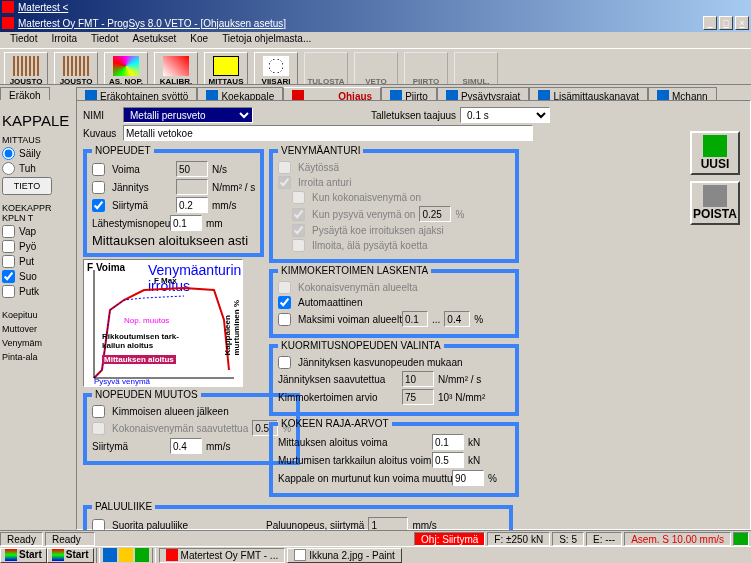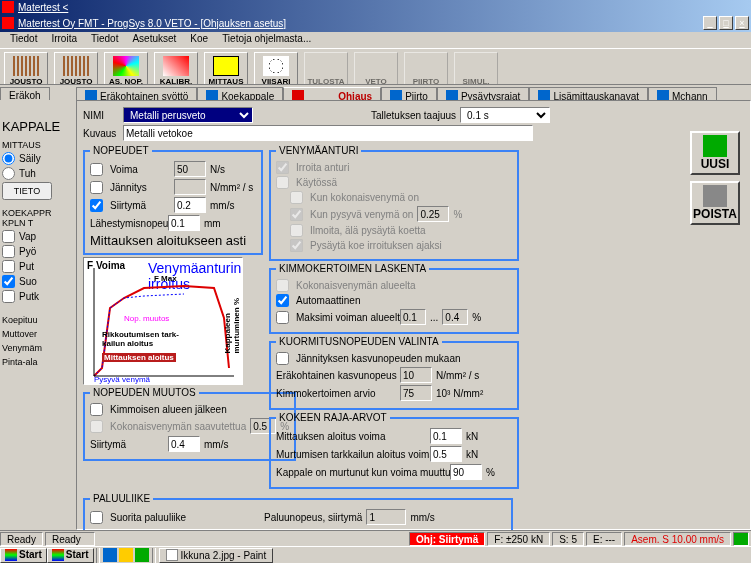--- a/index.html
+++ b/index.html
@@ -19,32 +19,32 @@
 .tab.sel{background:#d4d0c8;border-top:1px solid #fff;color:#b00;font-weight:bold;gap:34px;}
 .tab-ico{width:12px;height:12px;}
 .main{position:relative;height:430px;background:#d4d0c8;}
 .form-area{position:absolute;left:76px;top:0;right:0;bottom:0;background:#d4d0c8;border:1px solid;border-color:#808080 #fff #fff #808080;padding:4px 6px;}
 .left-strip{position:absolute;left:0;top:0;width:76px;background:#d4d0c8;padding:2px;font-size:10px;}
 .row{display:flex;align-items:center;gap:4px;margin:2px 0;}
 input[type=text],select{border:1px solid;border-color:#808080 #fff #fff #808080;background:#fff;height:16px;padding:0 2px;font-size:10px;}
 input[type=text].ro{background:#d4d0c8;}
 label{font-size:10px;white-space:nowrap;}
 .field-lbl{width:60px;}
-fieldset{border:2px solid #3b82f6;padding:3px 5px 5px;margin:2px 0;}
+fieldset{border:4px solid #3b82f6;padding:3px 5px 5px;margin:2px 0;}
 legend{font-size:10px;padding:0 3px;color:#000;}
 .cb{margin-right:3px;}
 .disabled{color:#808080;}
 .big-btn{width:50px;height:44px;border:2px solid;border-color:#fff #404040 #404040 #fff;display:flex;flex-direction:column;align-items:center;justify-content:center;background:#d4d0c8;}
 .big-btn-ico{width:24px;height:22px;}
 .big-btn-lbl{font-size:12px;font-weight:bold;}
 .right-buttons{position:absolute;right:10px;top:30px;display:flex;flex-direction:column;gap:6px;}
 .chart-box{border:1px solid;border-color:#808080 #fff #fff #808080;background:#fff;width:160px;height:128px;position:relative;font-size:8px;}
 .statusbar{position:absolute;bottom:17px;left:0;right:0;height:16px;background:#d4d0c8;border-top:1px solid #808080;display:flex;align-items:center;font-size:10px;}
 .sb-cell{padding:1px 6px;border:1px solid;border-color:#808080 #fff #fff #808080;height:14px;margin-right:2px;}
-.sb-red{background:#f00;color:#fff;font-weight:bold;}
+.sb-red{background:#f00;color:#fff;}
 .taskbar{position:absolute;bottom:0;left:0;right:0;height:17px;background:#d4d0c8;border-top:1px solid #fff;display:flex;align-items:center;}
 .start-btn{height:15px;border:1px solid;border-color:#fff #404040 #404040 #fff;padding:0 4px;display:flex;align-items:flex-start;gap:2px;font-weight:bold;}
 .task-btn{height:15px;border:1px solid;border-color:#808080 #fff #fff #808080;padding:0 6px;margin:0 1px;display:flex;align-items:center;max-width:150px;overflow:hidden;white-space:nowrap;}
 .cols{display:flex;gap:6px;}
 .col{flex:1;}
 .tight label{font-size:10px;}
 
 
 .i-jousto{background:repeating-linear-gradient(90deg,#a06030,#a06030 2px,#d4d0c8 2px,#d4d0c8 4px);}
 .i-asnop{background:conic-gradient(#f0f,#0ff,#ff0,#0f0,#f00,#f0f);}
@@ -154,21 +154,21 @@
     </div>
     <div class="tab">
       <span class="tab-ico" style="background:#06c;"></span>
       <span>Mchann</span>
     </div>
   </div>
 
 <div class="main" style="position:absolute;top:100px;left:0;right:0;">
 
   <div class="left-strip">
-    <div style="font-size:13px;margin-top:17px;">KAPPALE</div>
+    <div style="font-size:15px;margin-top:10px;">KAPPALE</div>
     <div style="font-size:9px;margin-top:6px;">MITTAUS</div>
     <div class="row">
         <input type="radio" checked="" style="">
         <label>Säily</label>
       </div>
     <div class="row">
         <input type="radio" style="">
         <label>Tuh</label>
       </div>
     <button style="font-size:9px;height:18px;width:50px;">TIETO</button>
@@ -262,21 +262,21 @@
           <div style="position:absolute;left:70px;top:16px;font-size:8px;font-weight:bold;">F Max</div>
           <svg width="160" height="128" style="position:absolute;left:0;top:0;">
             <polyline points="10,118 18,110 26,50 40,40 60,30 100,28 130,30 140,60 145,110" fill="none" stroke="#d00" stroke-width="2"></polyline>
             <polyline points="10,118 18,110 26,50 40,40 60,38 100,36" fill="none" stroke="#00f" stroke-width="1" stroke-dasharray="2"></polyline>
             <line x1="10" y1="118" x2="150" y2="118" stroke="#000"></line>
             <line x1="10" y1="10" x2="10" y2="118" stroke="#000"></line>
           </svg>
           <div style="position:absolute;left:40px;top:56px;color:#f0f;font-size:8px;">Nop. muutos</div>
           <div style="position:absolute;left:18px;top:72px;font-size:8px;font-weight:bold;white-space:pre;">Rikkoutumisen tark-
 kailun aloitus</div>
-          <div style="position:absolute;left:18px;top:95px;font-size:8px;color:#fff;background:#b91c1c;padding:0 2px;font-weight:bold;">Mittauksen aloitus</div>
+          <div style="position:absolute;left:18px;top:95px;font-size:8px;color:#fff;background:#be185d;padding:0 2px;font-weight:bold;">Mittauksen aloitus</div>
           <div style="position:absolute;left:10px;bottom:0;color:#00f;font-size:8px;">Pysyvä venymä</div>
           <div style="position:absolute;right:1px;top:40px;writing-mode:vertical-rl;transform:rotate(180deg);font-size:8px;font-weight:bold;white-space:pre;">Kappaleen
 murtuminen %</div>
         </div>
 
         <fieldset>
           <legend>NOPEUDEN MUUTOS</legend>
           <div class="row">
               <input type="checkbox" class="cb" style="">
               <label>Kimmoisen alueen jälkeen</label>
@@ -292,44 +292,44 @@
               <input type="text" style="width: 32px;" value="0.4">
               <label>mm/s</label>
             </div>
         </fieldset>
       </div>
 
       <div class="col" style="max-width:250px;">
         <fieldset>
           <legend>VENYMÄANTURI</legend>
           <div class="row disabled">
+              <input type="checkbox" disabled="" class="cb" style="">
+              <label>Käytössä</label>
+            </div>
+          <div class="row disabled">
               <input type="checkbox" disabled="" checked="" class="cb" style="">
               <label>Irroita anturi</label>
-            </div>
-          <div class="row disabled">
-              <input type="checkbox" disabled="" class="cb" style="">
-              <label>Käytössä</label>
             </div>
           <div class="row disabled" style="padding-left:14px;">
               <input type="checkbox" disabled="" class="cb" style="">
               <label>Kun kokonaisvenymä on</label>
             </div>
           <div class="row disabled" style="padding-left:14px;">
               <input type="checkbox" disabled="" checked="" class="cb" style="">
               <label>Kun pysyvä venymä on</label>
               <input class="ro" type="text" style="width: 32px;" value="0.25">
               <label>%</label>
             </div>
           <div class="row disabled" style="padding-left:14px;">
+              <input type="checkbox" disabled="" checked="" class="cb" style="">
+              <label>Pysäytä koe irroituksen ajaksi</label>
+            </div>
+          <div class="row disabled" style="padding-left:14px;">
               <input type="checkbox" disabled="" class="cb" style="">
               <label>Ilmoita, älä pysäytä koetta</label>
-            </div>
-          <div class="row disabled" style="padding-left:14px;">
-              <input type="checkbox" disabled="" checked="" class="cb" style="">
-              <label>Pysäytä koe irroituksen ajaksi</label>
             </div>
         </fieldset>
 
         <fieldset>
           <legend>KIMMOKERTOIMEN LASKENTA</legend>
           <div class="row disabled">
               <input type="checkbox" disabled="" class="cb" style="">
               <label>Kokonaisvenymän alueelta</label>
             </div>
           <div class="row">
@@ -346,21 +346,21 @@
             </div>
         </fieldset>
 
         <fieldset>
           <legend>KUORMITUSNOPEUDEN VALINTA</legend>
           <div class="row">
               <input type="checkbox" class="cb" style="">
               <label>Jännityksen kasvunopeuden mukaan</label>
             </div>
           <div class="row">
-              <label style="width:120px;">Eräkohtainen kasvunopeus</label>
+              <label style="width:120px;">Jännityksen saavutettua</label>
               <input class="ro" type="text" style="width: 32px;" value="10">
               <label>N/mm² / s</label>
             </div>
           <div class="row">
               <label style="width:120px;">Kimmokertoimen arvio</label>
               <input class="ro" type="text" style="width: 32px;" value="75">
               <label>10³  N/mm²</label>
             </div>
         </fieldset>
 
@@ -417,17 +417,21 @@
     </div>
   <div class="start-btn">
       <span style="width:12px;height:12px;background:linear-gradient(#f00,#0f0,#00f);"></span>
       <span>Start</span>
     </div>
   <div style="width:4px;border-left:1px solid #808080;border-right:1px solid #fff;height:15px;margin:0 2px;"></div>
   <span style="width:14px;height:14px;background:#06c;margin:0 1px;"></span>
   <span style="width:14px;height:14px;background:#fc0;margin:0 1px;"></span>
   <span style="width:14px;height:14px;background:#0a0;margin:0 1px;"></span>
   <div style="width:4px;border-left:1px solid #808080;border-right:1px solid #fff;height:15px;margin:0 2px;"></div>
+  <div class="task-btn">
+      <span style="width:12px;height:12px;background:#f00;margin-right:3px;"></span>
+      <span>Matertest Oy   FMT - ...</span>
+    </div>
   <div class="task-btn" style="border-color:#fff #404040 #404040 #fff;">
       <span style="width:12px;height:12px;background:#fff;border:1px solid #888;margin-right:3px;"></span>
       <span>Ikkuna 2.jpg - Paint</span>
     </div>
 </div>
 
 </body></html>

